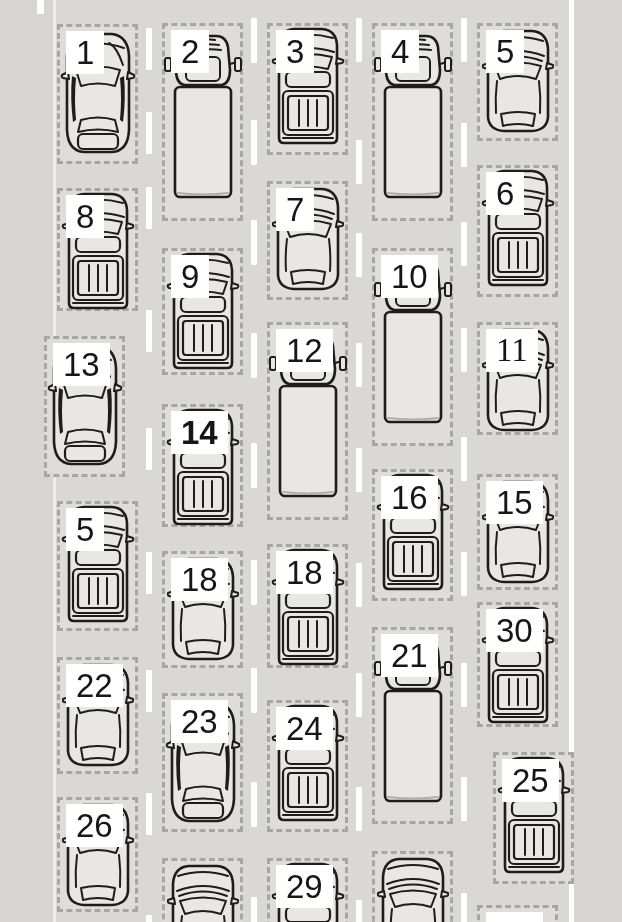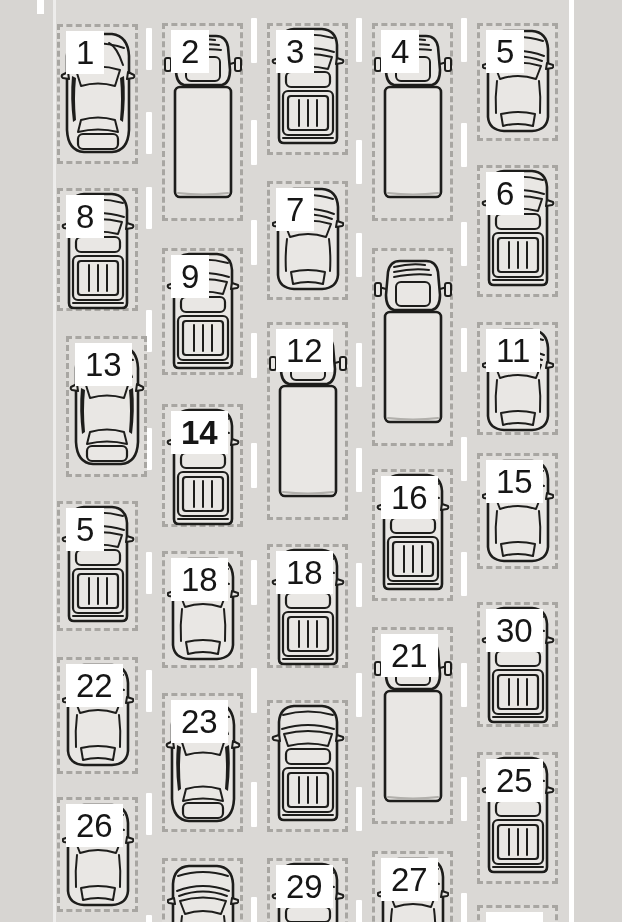--- a/index.html
+++ b/index.html
@@ -185,46 +185,47 @@
     <div class="space" style="left: 162px; top: 248px; width: 81px; height: 127px;">
       <svg class="veh" width="74" height="118" viewBox="0 0 74 118" style="left: 1px; top: 1px;">
         <use href="#sym-pickup"></use>
       </svg>
       <div class="tag">9</div>
     </div>
     <div class="space" style="left: 372px; top: 248px; width: 81px; height: 198px;">
       <svg class="veh" width="80" height="170" viewBox="0 0 80 170" style="left: -2px; top: 6px;">
         <use href="#sym-boxtruck"></use>
       </svg>
-    </div>
-    <div class="space" style="left: 477px; top: 322px; width: 81px; height: 113px;">
+      <div class="tag">10</div>
+    </div>
+    <div class="space" style="left: 477px; top: 322px; width: 81px; height: 113px; font-family: Liberation Serif, serif;">
       <svg class="veh" width="72" height="104" viewBox="0 0 72 104" style="left: 2px; top: 3px;">
         <use href="#sym-suv"></use>
       </svg>
       <div class="tag">11</div>
     </div>
     <div class="space" style="left: 267px; top: 322px; width: 81px; height: 198px;">
       <svg class="veh" width="80" height="170" viewBox="0 0 80 170" style="left: -2px; top: 6px;">
         <use href="#sym-boxtruck"></use>
       </svg>
       <div class="tag">12</div>
     </div>
-    <div class="space" style="left: 66px; top: 336px; width: 81px; height: 141px;">
+    <div class="space" style="left: 44px; top: 336px; width: 81px; height: 141px;">
       <svg class="veh" width="76" height="122" viewBox="0 0 76 122" style="left: 0px; top: 5px;">
         <use href="#sym-sedan"></use>
       </svg>
       <div class="tag">13</div>
     </div>
     <div class="space" style="left: 162px; top: 404px; width: 81px; height: 123px; font-weight: bold;">
       <svg class="veh" width="74" height="118" viewBox="0 0 74 118" style="left: 1px; top: 1px;">
         <use href="#sym-pickup"></use>
       </svg>
       <div class="tag">14</div>
     </div>
-    <div class="space" style="left: 477px; top: 453px; width: 81px; height: 116px;">
+    <div class="space" style="left: 477px; top: 474px; width: 81px; height: 116px;">
       <svg class="veh" width="72" height="104" viewBox="0 0 72 104" style="left: 2px; top: 3px;">
         <use href="#sym-suv"></use>
       </svg>
       <div class="tag">15</div>
     </div>
     <div class="space" style="left: 372px; top: 469px; width: 81px; height: 132px;">
       <svg class="veh" width="74" height="118" viewBox="0 0 74 118" style="left: 1px; top: 1px;">
         <use href="#sym-pickup"></use>
       </svg>
       <div class="tag">16</div>
@@ -268,38 +269,38 @@
     <div class="space" style="left: 162px; top: 693px; width: 81px; height: 139px;">
       <svg class="veh" width="76" height="122" viewBox="0 0 76 122" style="left: 0px; top: 5px;">
         <use href="#sym-sedan"></use>
       </svg>
       <div class="tag">23</div>
     </div>
     <div class="space" style="left: 267px; top: 700px; width: 81px; height: 132px;">
       <svg class="veh" width="74" height="118" viewBox="0 0 74 118" style="left: 1px; top: 1px;">
         <use href="#sym-pickup"></use>
       </svg>
-    </div>
-    <div class="space" style="left: 477px; top: 752px; width: 81px; height: 132px;">
+      <div class="tag">24</div>
+    </div>
+    <div class="space" style="left: 493px; top: 752px; width: 81px; height: 132px;">
       <svg class="veh" width="74" height="118" viewBox="0 0 74 118" style="left: 1px; top: 1px;">
         <use href="#sym-pickup"></use>
       </svg>
       <div class="tag">25</div>
     </div>
     <div class="space" style="left: 57px; top: 797px; width: 81px; height: 115px;">
       <svg class="veh" width="72" height="104" viewBox="0 0 72 104" style="left: 2px; top: 3px;">
         <use href="#sym-suv"></use>
       </svg>
       <div class="tag">26</div>
     </div>
     <div class="space" style="left: 372px; top: 851px; width: 81px; height: 117px;">
       <svg class="veh" width="72" height="104" viewBox="0 0 72 104" style="left: 2px; top: 3px;">
         <use href="#sym-suv"></use>
       </svg>
-      <div class="tag">27</div>
     </div>
     <div class="space" style="left: 162px; top: 858px; width: 81px; height: 117px;">
       <svg class="veh" width="72" height="104" viewBox="0 0 72 104" style="left: 2px; top: 3px;">
         <use href="#sym-suv"></use>
       </svg>
     </div>
     <div class="space" style="left: 267px; top: 858px; width: 81px; height: 124px;">
       <svg class="veh" width="74" height="118" viewBox="0 0 74 118" style="left: 1px; top: 1px;">
         <use href="#sym-pickup"></use>
       </svg>

